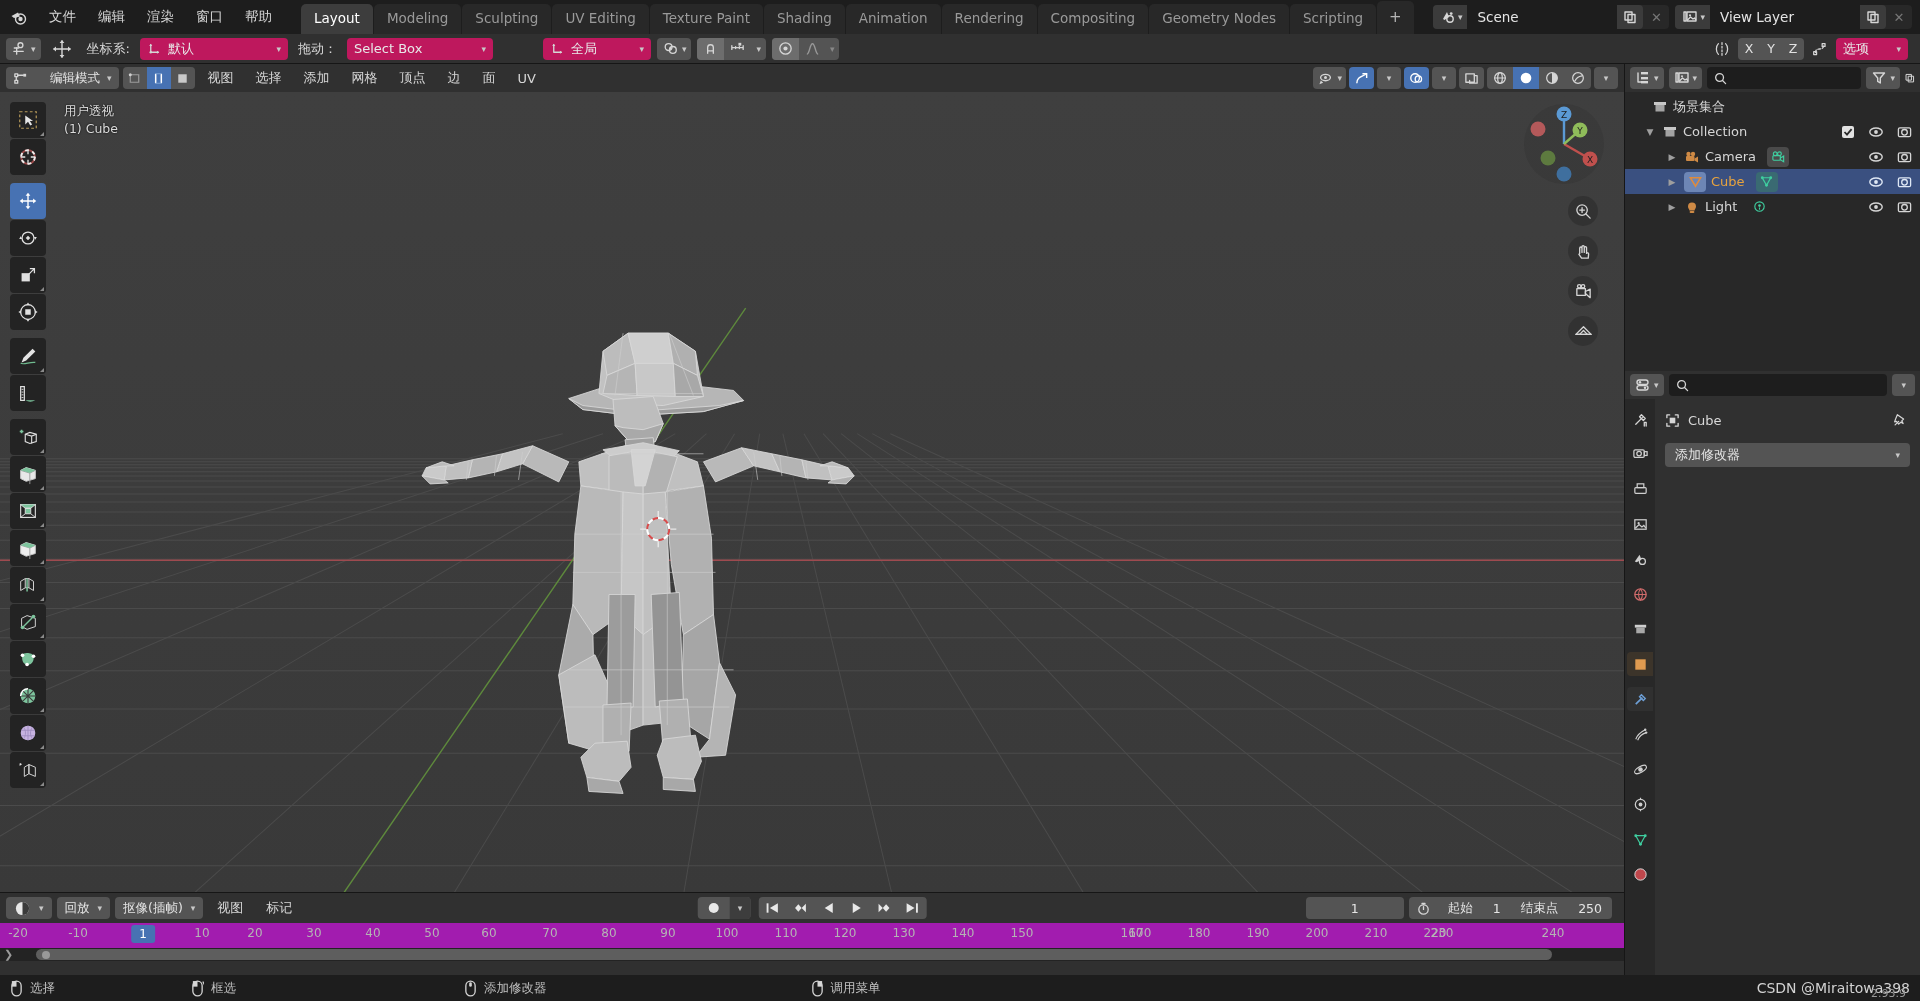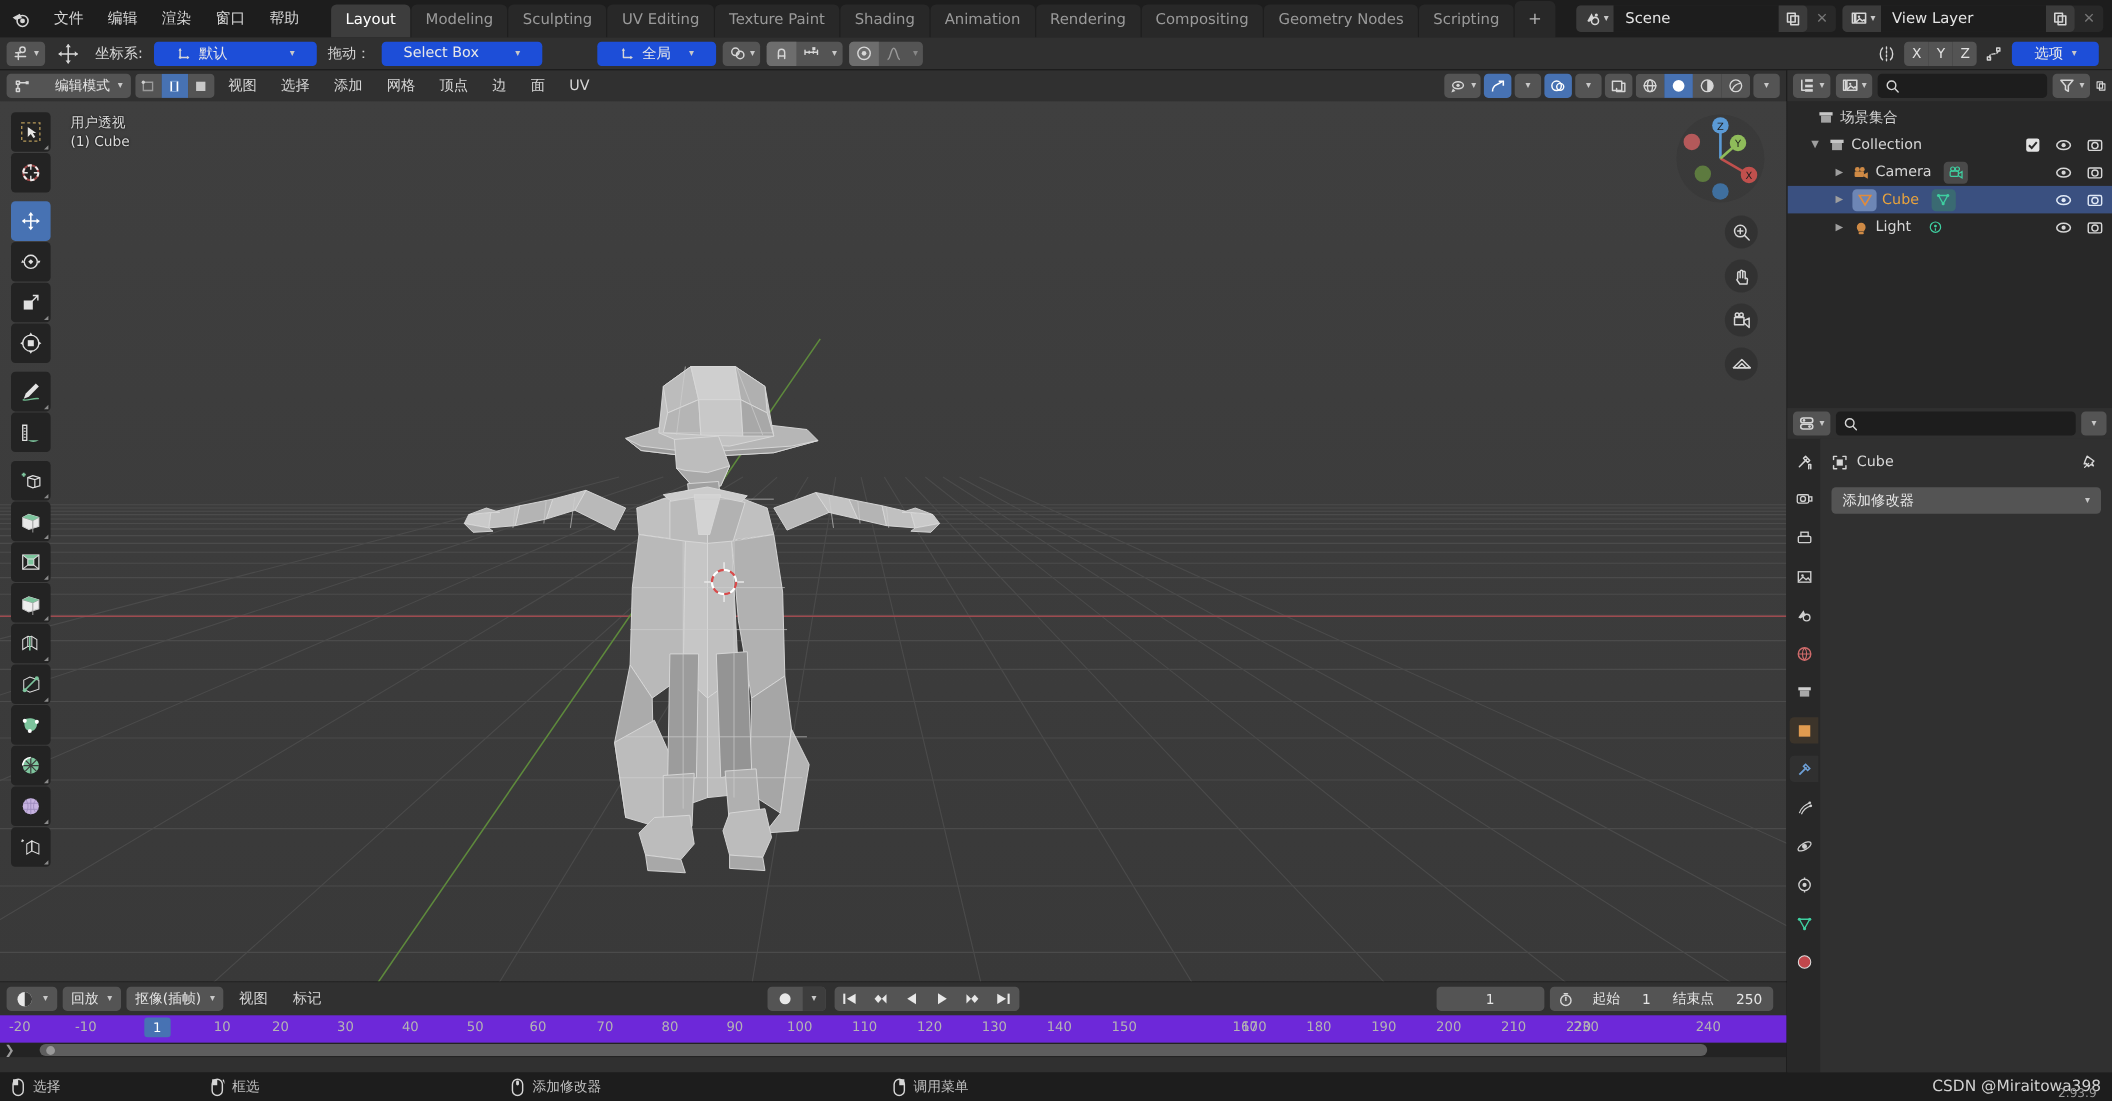--- a/index.html
+++ b/index.html
@@ -44,22 +44,22 @@
   .idblock-x { width:26px;height:24px;display:flex;align-items:center;justify-content:center;color:#777;}
 
   
   .toolsettings {
     height: 30px; background: #303030; display:flex; align-items:center; padding: 0 6px; gap: 6px;
     flex: 0 0 30px; border-bottom: 1px solid #161616;
   }
   .ts-btn { height:22px; display:flex;align-items:center;gap:3px; background:#545454; border-radius:4px; padding:0 5px;}
   .ts-label { color:#d6d6d6; font-size:13px; padding: 0 4px; white-space:nowrap;}
   .ts-dropdown {
-    height:22px; background:#1d4ed8; border-radius:4px; display:flex; align-items:center;
-    padding: 0 20px; gap:8px; font-size:13px; color:#e8e8e8; min-width: 90px; justify-content:space-between;
+    height:22px; background:#be185d; border-radius:4px; display:flex; align-items:center;
+    padding: 0 7px; gap:8px; font-size:13px; color:#e8e8e8; min-width: 90px; justify-content:space-between;
   }
   .ts-dropdown .dd-left { display:flex; align-items:center; gap:6px;}
   .ts-icon-btn { width:24px;height:22px;display:flex;align-items:center;justify-content:center;background:#545454;border-radius:4px;}
   .ts-grp { display:flex; align-items:center; background:#545454; border-radius:4px; height:22px; }
   .ts-grp > div { display:flex;align-items:center;justify-content:center; height:22px; padding:0 5px; }
   .chev { font-size:9px; color:#c8c8c8; }
   .ts-right { margin-left:auto; display:flex; align-items:center; gap:4px; padding-right: 6px;}
   .xyz-grp { display:flex; }
   .xyz-grp div { width:22px;height:22px;background:#545454;display:flex;align-items:center;justify-content:center;font-size:12.5px;color:#e2e2e2;}
   .xyz-grp div:first-child{border-radius:4px 0 0 4px;}
@@ -117,21 +117,21 @@
   .tl-center { position:absolute; left:50%; transform:translateX(-50%); display:flex; align-items:center; gap:8px;}
   .rec-grp { display:flex; background:#545454; border-radius:4px; overflow:hidden;}
   .rec-grp div { height:22px; display:flex;align-items:center;justify-content:center; padding: 0 9px; }
   .play-grp { display:flex; background:#545454; border-radius:4px; overflow:hidden;}
   .play-grp div { height:22px; width:28px; display:flex;align-items:center;justify-content:center;}
   .tl-right { margin-left:auto; display:flex; align-items:center; gap:5px; padding-right:6px;}
   .frame-field { background:#545454; border-radius:4px; height:22px; min-width:98px; display:flex;align-items:center;justify-content:center;font-size:12.5px;}
   .range-grp { display:flex; background:#545454; border-radius:4px; overflow:hidden; height:22px; align-items:center;}
   .range-grp .ri { display:flex;align-items:center;justify-content:center; padding:0 7px; height:22px; }
   .range-grp .rv { display:flex;align-items:center; gap:20px; padding:0 10px; height:22px; font-size:12.5px;}
-  .tl-ruler { height:25px; position:relative; background:#6d28d9; }
+  .tl-ruler { height:25px; position:relative; background:#a21caf; }
   .tl-tick { position:absolute; top:3px; font-size:12px; color:#b4b4b4; transform:translateX(-50%); }
   .tl-playhead { position:absolute; top:2px; background:#4772b3; border-radius:3px; color:#fff; font-size:12px; padding:2px 8px; transform:translateX(-50%);}
   .tl-scroll { height:13px; background:#232323; position:relative; display:flex; align-items:center; }
   .tl-scrollbar { position:absolute; height:11px; background:#5e5e5e; border-radius:6px; left:36px; right:72px; }
   .tl-scroll-dot { position:absolute; left:42px; width:8px;height:8px;border-radius:50%;background:#999;}
 
   
   .statusbar { height:26px; background:#1d1d1d; display:flex; align-items:center; padding:0 10px; gap:6px; flex:0 0 26px; font-size:12.5px; color:#c0c0c0;}
   .sb-item { display:flex; align-items:center; gap:7px; margin-right: 22px;}
   .sb-right { margin-left:auto; display:flex; align-items:center; gap:12px; color:#d8d8d8; }

